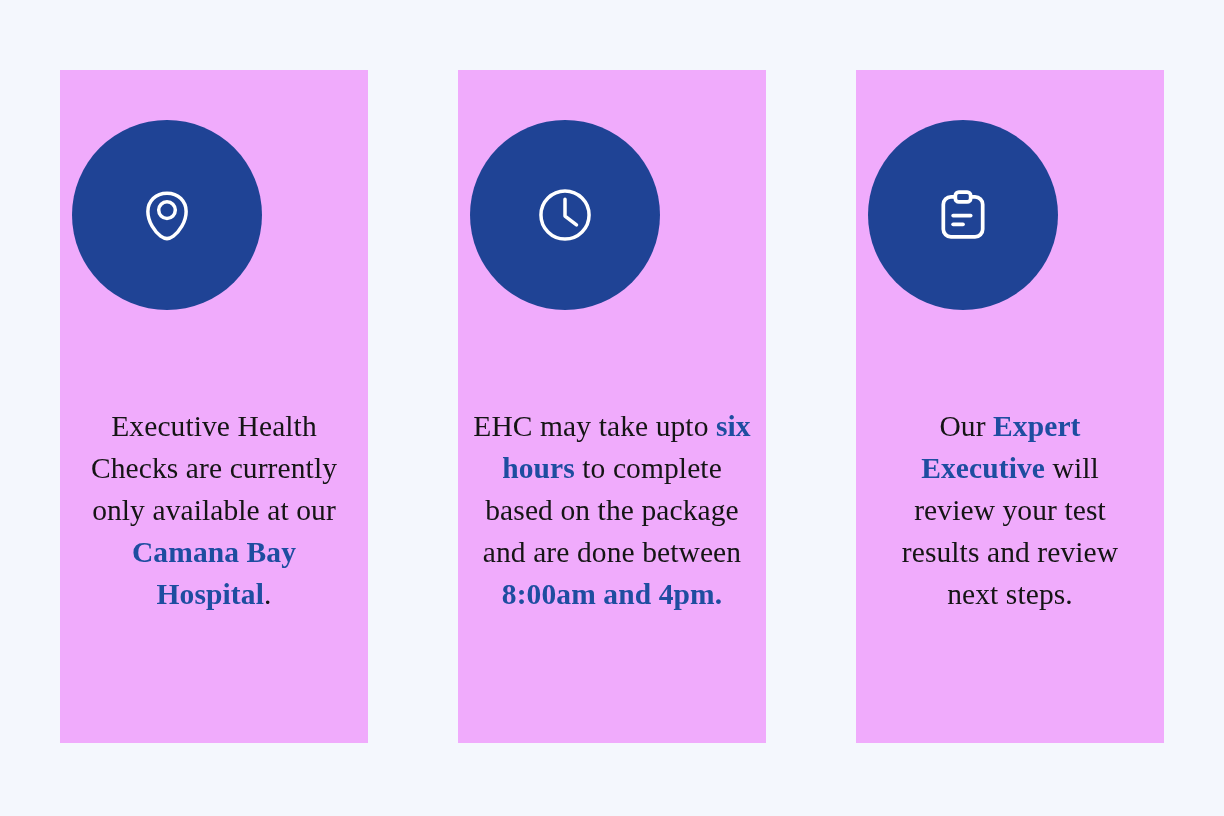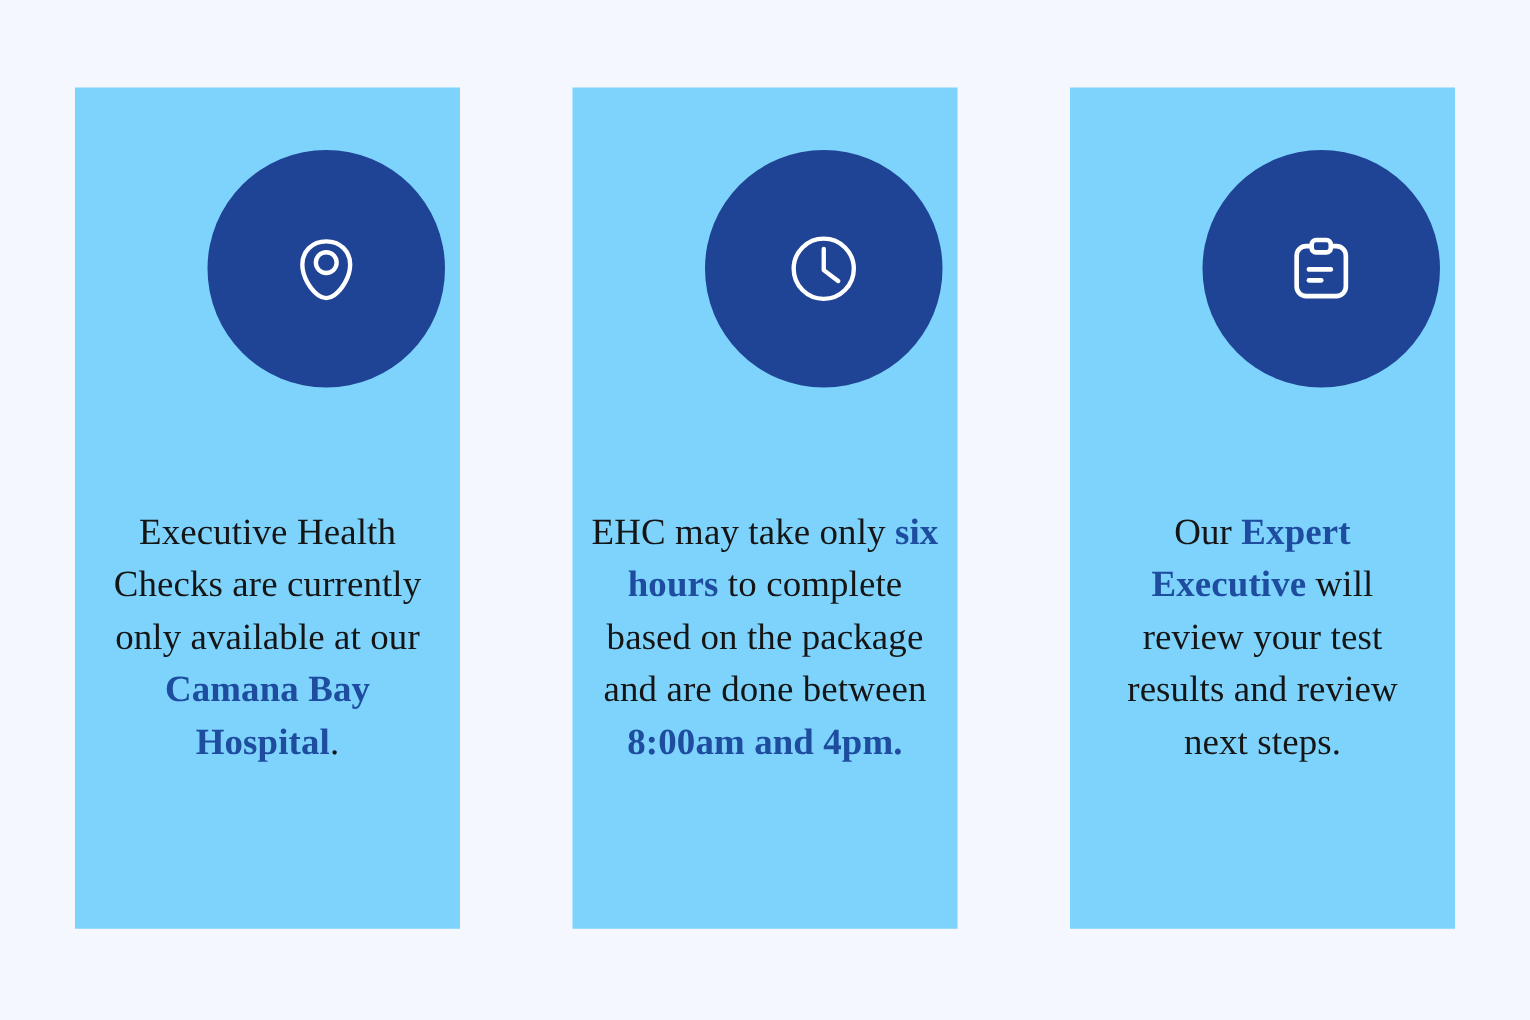--- a/index.html
+++ b/index.html
@@ -29,24 +29,24 @@
     top: 70px;
     width: 1104px;
     display: flex;
     flex-direction: row;
     align-items: flex-start;
     justify-content: space-between;
   }
 
   .card {
     width: 308px;
-    background: #7dd3fc;
+    background: #f0abfc;
     display: flex;
     flex-direction: column;
-    align-items: flex-end;
+    align-items: flex-start;
     padding: 50px 12px 0 12px;
   }
 
   .card-1 { min-height: 673px; }
   .card-2 { min-height: 673px; }
   .card-3 { min-height: 673px; }
 
   .icon-circle {
     width: 190px;
     height: 190px;
@@ -110,21 +110,21 @@
     <div class="card card-2">
       <div class="icon-circle">
         <span>
           <svg width="70" height="70" viewBox="0 0 64 64" fill="none" stroke="#ffffff" stroke-width="3.2" stroke-linecap="round" stroke-linejoin="round">
             <circle cx="32" cy="32" r="22"></circle>
             <path d="M32 17.5 L32 33 L42.5 41"></path>
           </svg>
         </span>
       </div>
       <div class="card-text">
-        <span>EHC may take only </span><span class="hl">six hours</span><span> to complete based on the package and are done between </span><span class="hl">8:00am and 4pm.</span>
+        <span>EHC may take upto </span><span class="hl">six hours</span><span> to complete based on the package and are done between </span><span class="hl">8:00am and 4pm.</span>
       </div>
       <div class="pad-bottom"></div>
     </div>
 
     <div class="card card-3">
       <div class="icon-circle">
         <span>
           <svg width="70" height="70" viewBox="0 0 64 64" fill="none" stroke="#ffffff" stroke-width="3.4" stroke-linecap="round" stroke-linejoin="round">
             <path d="M24 15.5 H21 C17.1 15.5 14 18.6 14 22.5 V45 C14 48.9 17.1 52 21 52 H43 C46.9 52 50 48.9 50 45 V22.5 C50 18.6 46.9 15.5 43 15.5 H40"></path>
             <rect x="25" y="11" width="14" height="9" rx="3.2"></rect>

